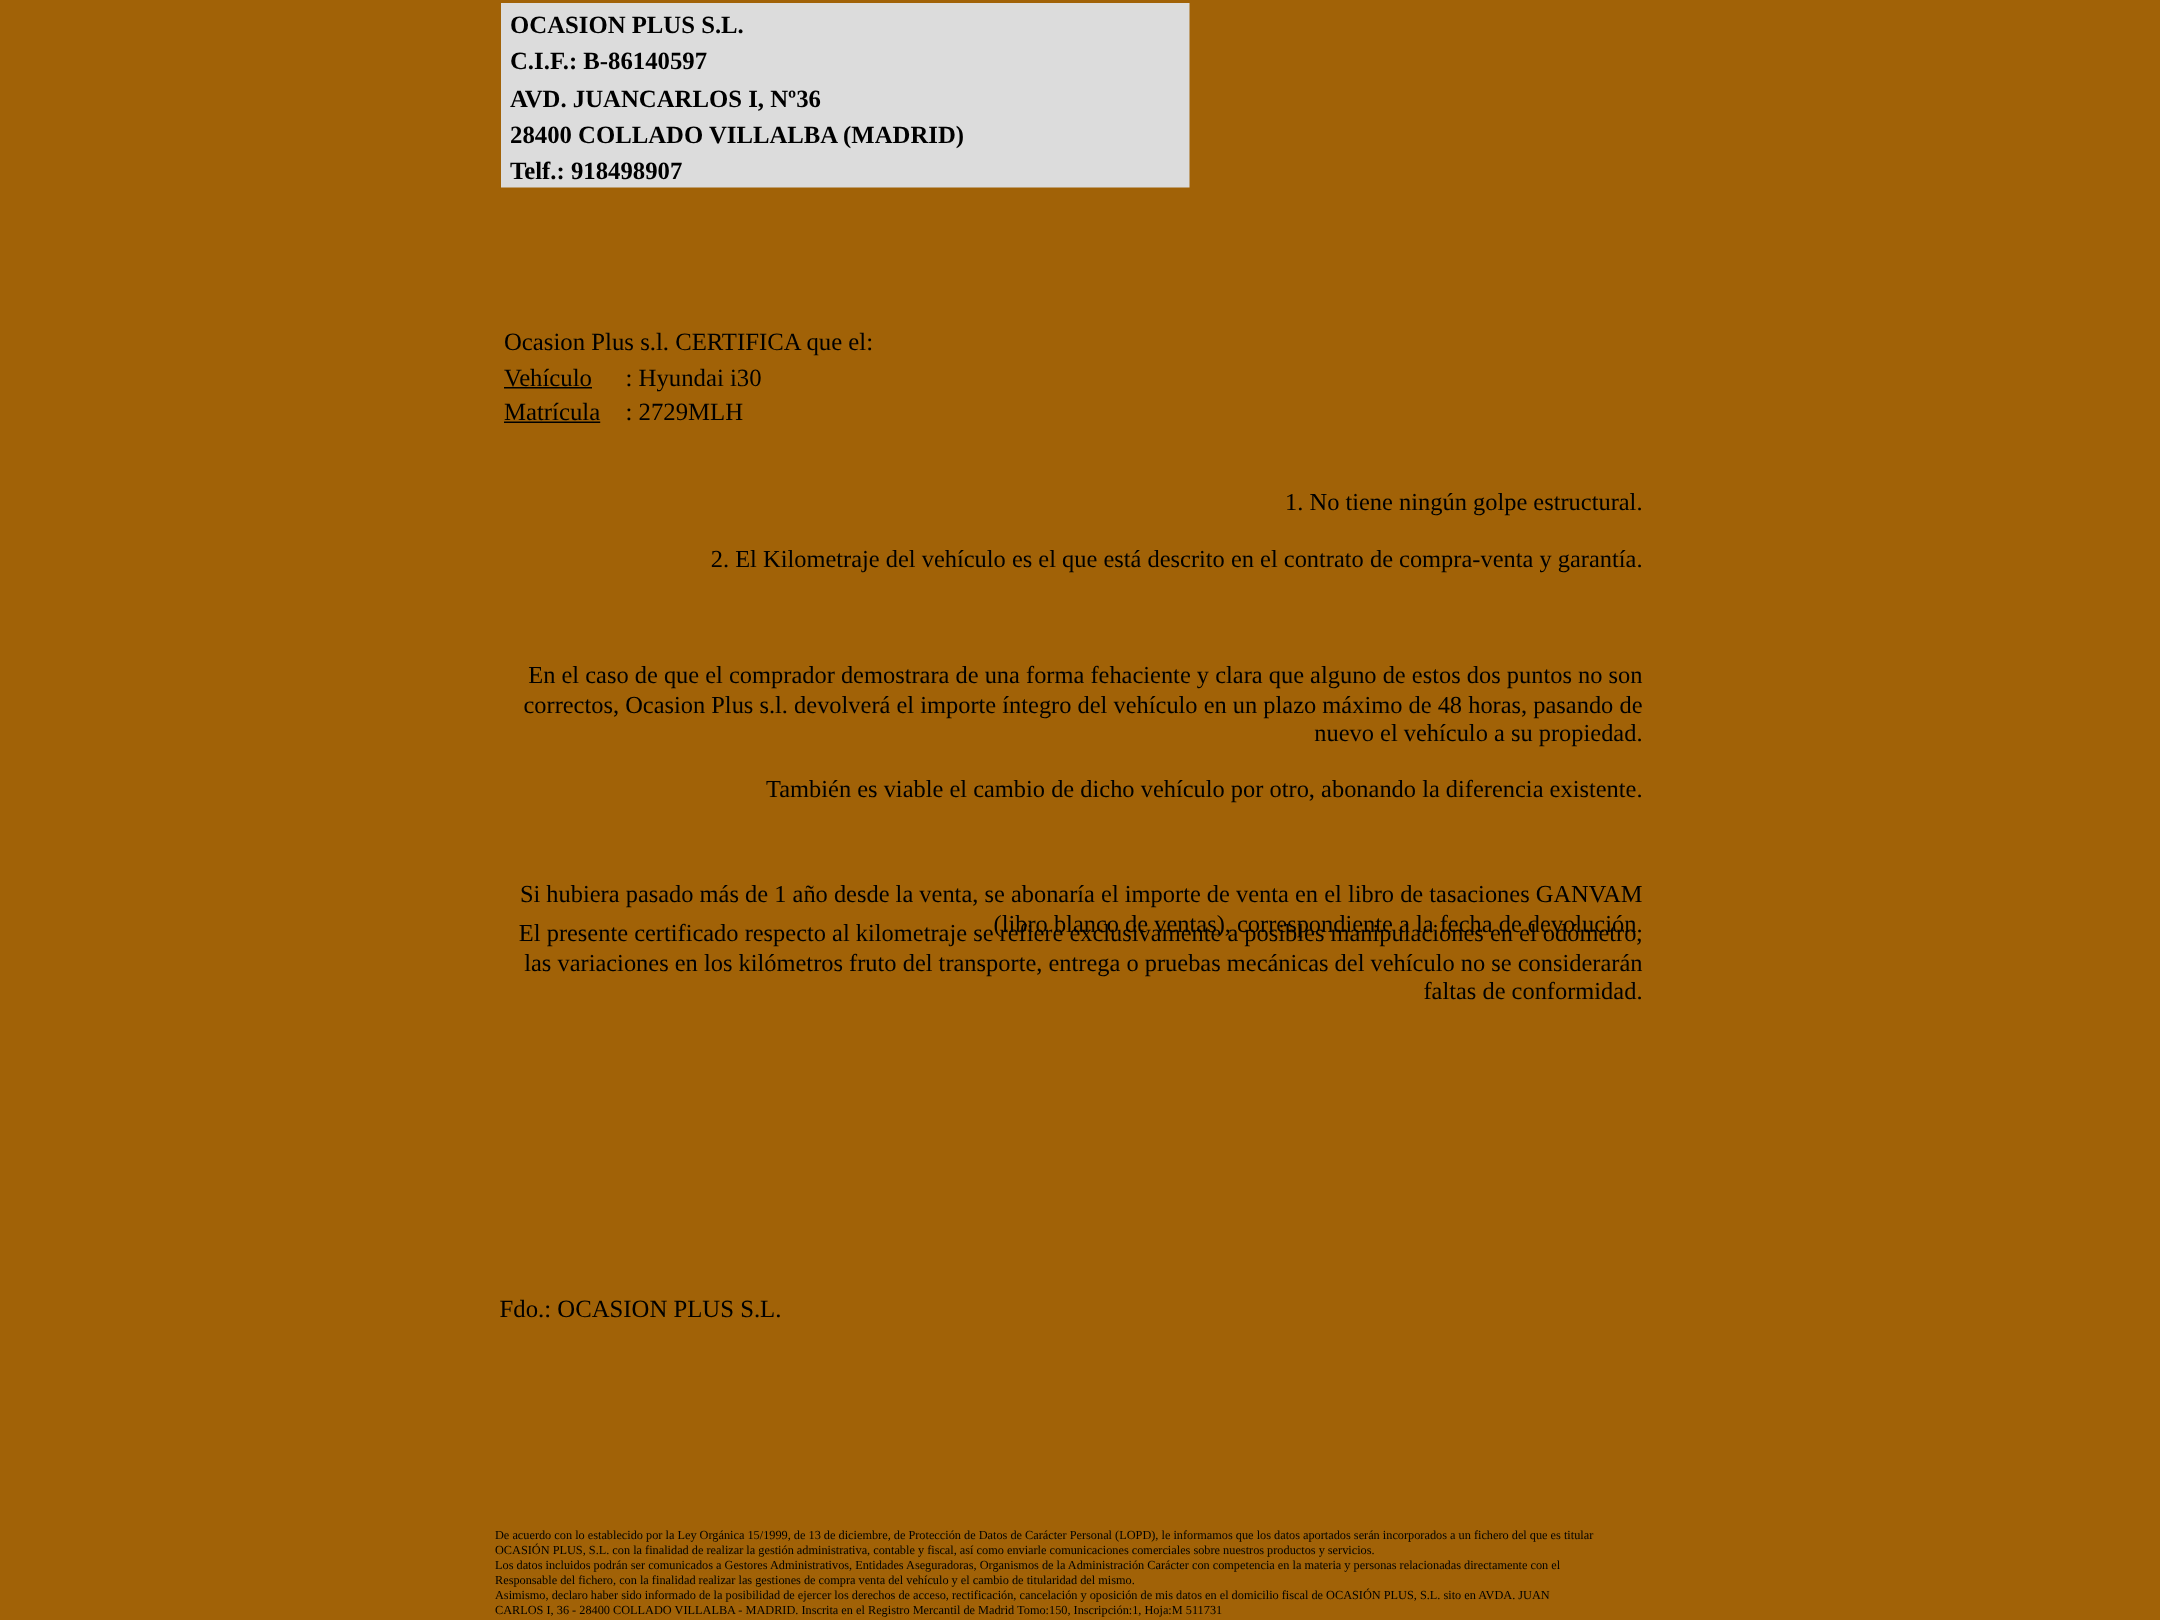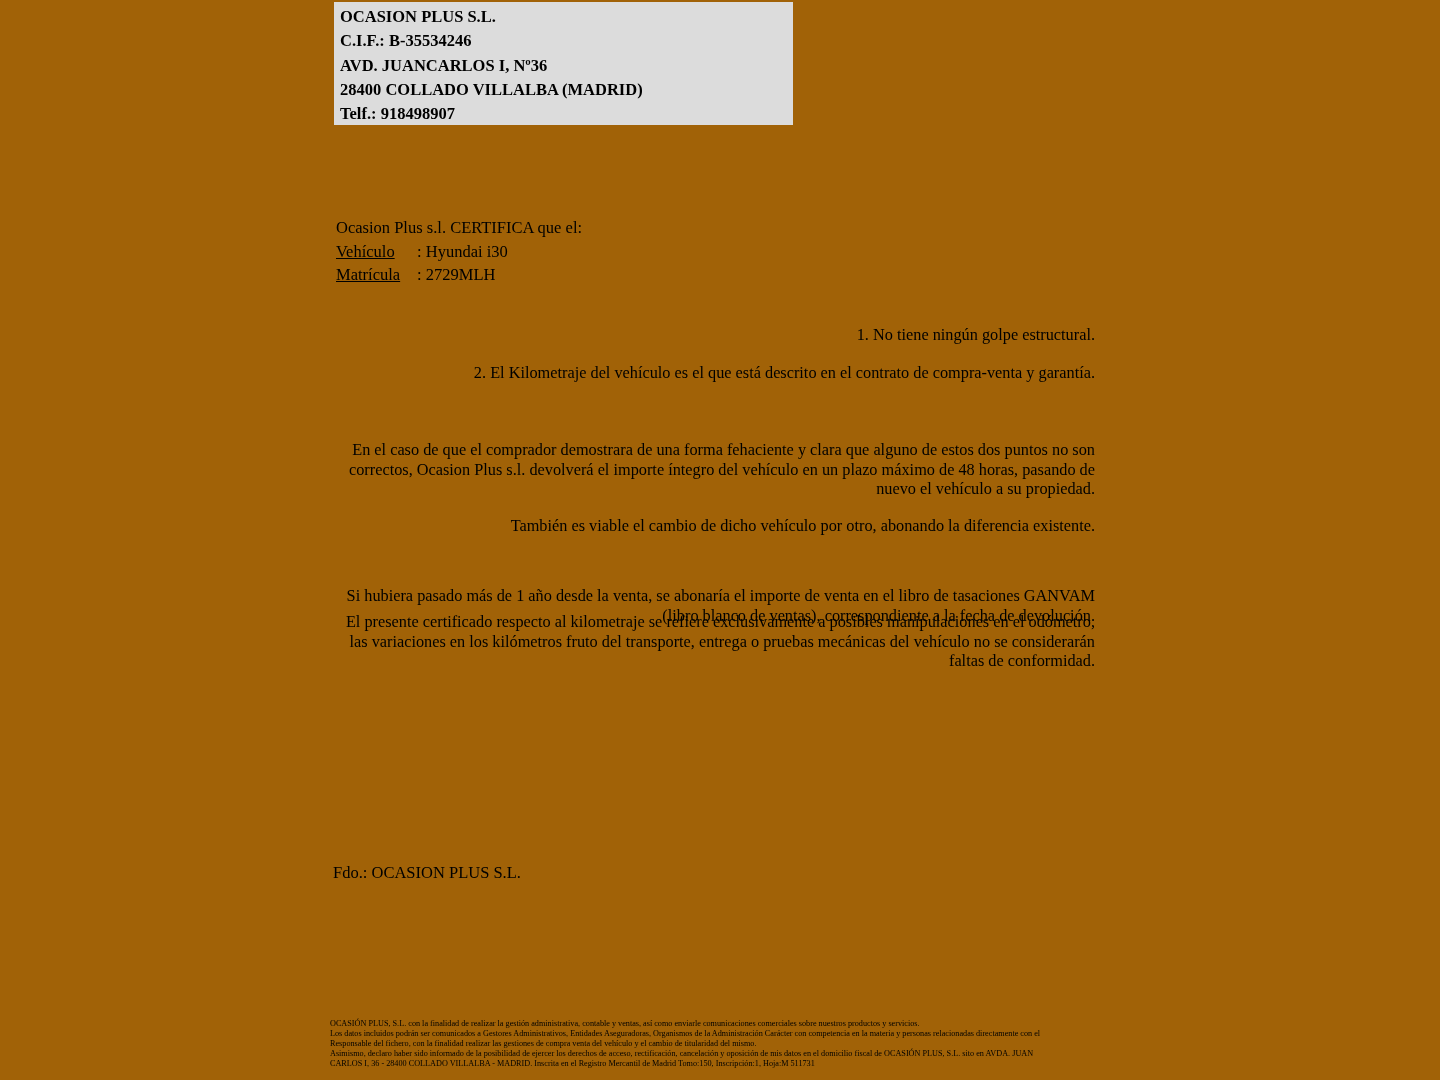--- a/index.html
+++ b/index.html
@@ -74,21 +74,21 @@
   }
   .legal .lline { white-space: nowrap; }
 </style>
 </head>
 <body>
 
 <div class="page">
 
   <div class="header-box" style="background:#dcdcdc">
     <div class="hline">OCASION PLUS S.L.</div>
-    <div class="hline">C.I.F.: B-35534246</div>
+    <div class="hline">C.I.F.: B-86140597</div>
     <div class="hline">AVD. JUANCARLOS I, Nº36</div>
     <div class="hline">28400 COLLADO VILLALBA (MADRID)</div>
     <div class="hline">Telf.: 918498907</div>
   </div>
 
 
   <div class="cert-block">
     <div>Ocasion Plus s.l. CERTIFICA que el:</div>
     <div class="cert-row">
       <span class="label-box"><span class="u-label">Vehículo</span></span><span>: Hyundai i30</span>
@@ -102,20 +102,21 @@
   <div class="body-par" id="p2">2. El Kilometraje del vehículo es el que está descrito en el contrato de compra-venta y garantía.</div>
 
   <div class="body-par" id="p3">En el caso de que el comprador demostrara de una forma fehaciente y clara que alguno de estos dos puntos no son correctos, Ocasion Plus s.l. devolverá el importe íntegro del vehículo en un plazo máximo de 48 horas, pasando de nuevo el vehículo a su propiedad.</div>
   <div class="body-par" id="p4">También es viable el cambio de dicho vehículo por otro, abonando la diferencia existente.</div>
   <div class="body-par" id="p5">Si hubiera pasado más de 1 año desde la venta, se abonaría el importe de venta en el libro de tasaciones GANVAM (libro blanco de ventas), correspondiente a la fecha de devolución.</div>
   <div class="body-par" id="p6">El presente certificado respecto al kilometraje se refiere exclusivamente a posibles manipulaciones en el odómetro, las variaciones en los kilómetros fruto del transporte, entrega o pruebas mecánicas del vehículo no se considerarán faltas de conformidad.</div>
 
   <div class="signature">Fdo.: OCASION PLUS S.L.</div>
 
   <div class="legal">
-    <div class="lline">OCASIÓN PLUS, S.L. con la finalidad de realizar la gestión administrativa, contable y ventas, así como enviarle comunicaciones comerciales sobre nuestros productos y servicios.</div>
+    <div class="lline">De acuerdo con lo establecido por la Ley Orgánica 15/1999, de 13 de diciembre, de Protección de Datos de Carácter Personal (LOPD), le informamos que los datos aportados serán incorporados a un fichero del que es titular</div>
+    <div class="lline">OCASIÓN PLUS, S.L. con la finalidad de realizar la gestión administrativa, contable y fiscal, así como enviarle comunicaciones comerciales sobre nuestros productos y servicios.</div>
     <div class="lline">Los datos incluidos podrán ser comunicados a Gestores Administrativos, Entidades Aseguradoras, Organismos de la Administración Carácter con competencia en la materia y personas relacionadas directamente con el</div>
     <div class="lline">Responsable del fichero, con la finalidad realizar las gestiones de compra venta del vehículo y el cambio de titularidad del mismo.</div>
     <div class="lline">Asimismo, declaro haber sido informado de la posibilidad de ejercer los derechos de acceso, rectificación, cancelación y oposición de mis datos en el domicilio fiscal de OCASIÓN PLUS, S.L. sito en AVDA. JUAN</div>
     <div class="lline">CARLOS I, 36 - 28400 COLLADO VILLALBA - MADRID. Inscrita en el Registro Mercantil de Madrid Tomo:150, Inscripción:1, Hoja:M 511731</div>
   </div>
 
 </div>
 
 </body></html>

